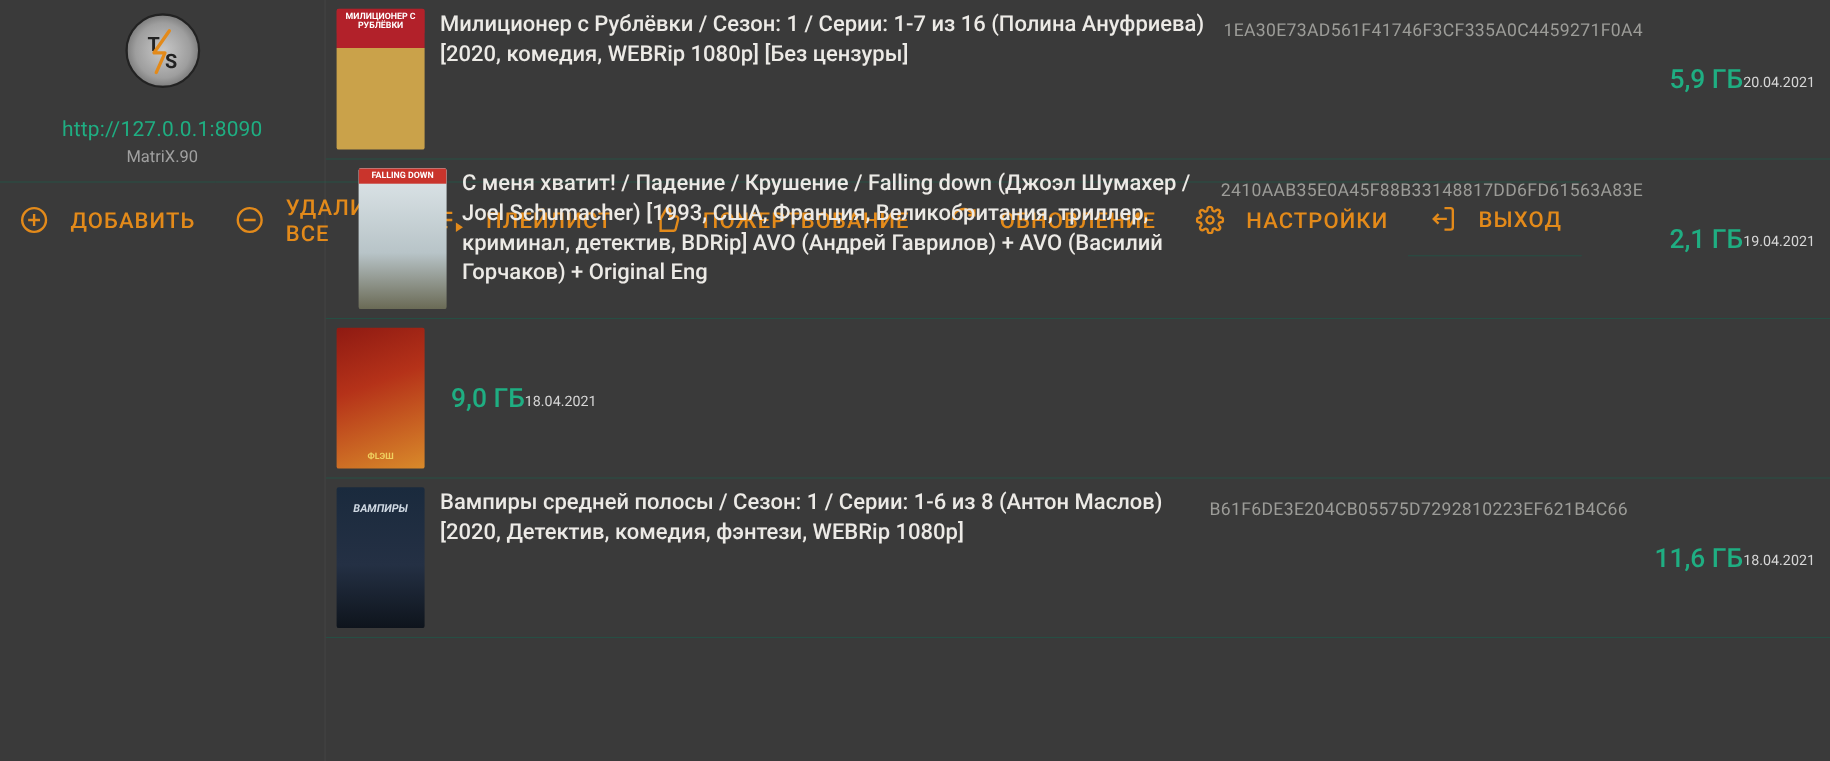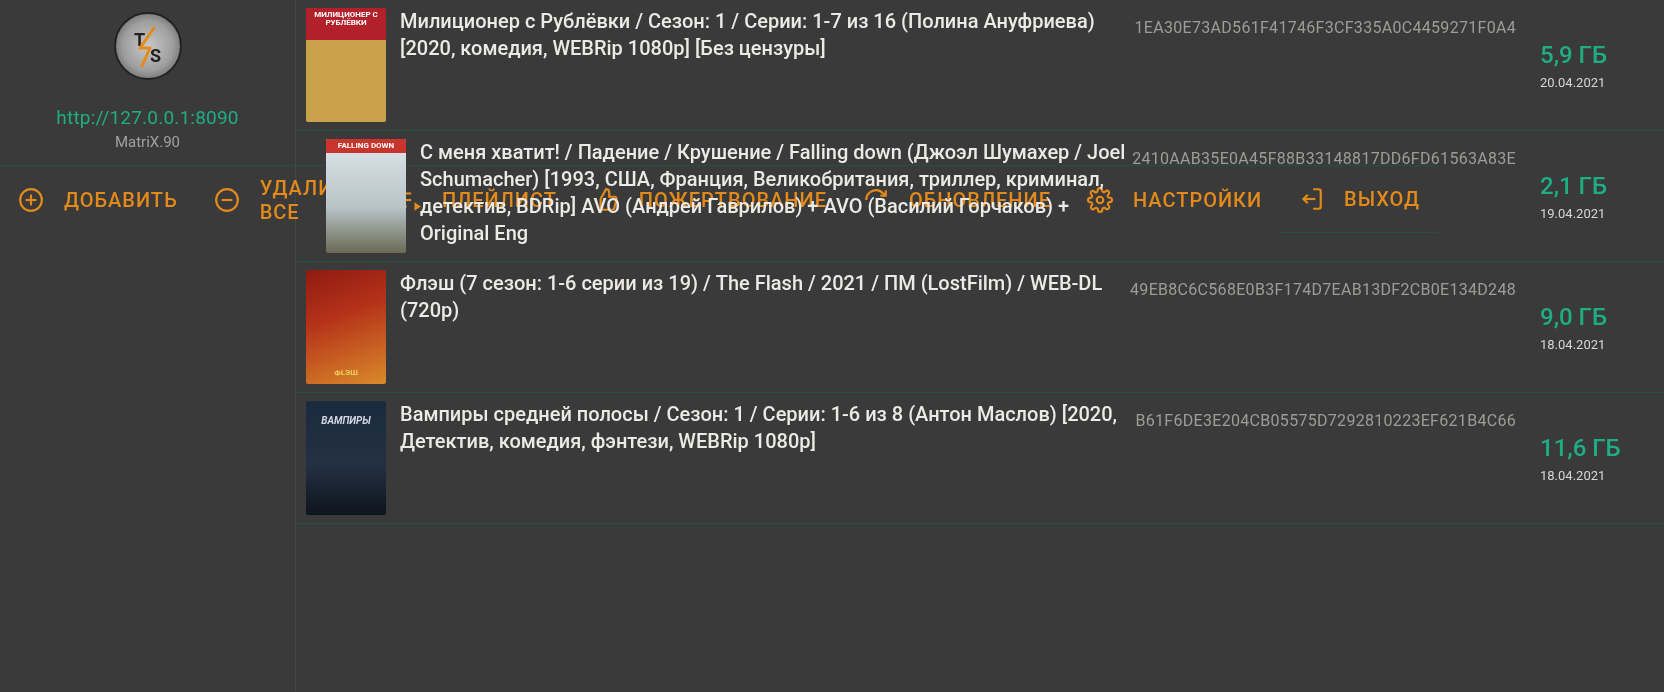--- a/index.html
+++ b/index.html
@@ -95,21 +95,21 @@
   .row {
     display: flex;
     padding: 8px 14px 8px 10px;
     border-bottom: 1px solid rgba(0,120,90,0.35);
     gap: 14px;
     min-height: 128px;
     cursor: pointer;
   }
   .poster {
     width: 80px;
-    height: 114px;
+    height: 128px;
     flex: 0 0 80px;
     border-radius: 2px;
     background: #222;
     overflow:hidden;
     position:relative;
   }
   .poster-label {
     position:absolute;
     top:0; left:0; right:0;
     font-size:8px;
@@ -132,22 +132,22 @@
   }
   .hash {
     color: #9c9c98;
     font-size: 16px;
     margin-top: 10px;
     letter-spacing: 0.3px;
   }
   .row-meta {
     flex: 0 0 auto;
     display: flex;
-    flex-direction: column;
-    align-items: flex-start;
+    flex-direction: row;
+    align-items: center;
     justify-content: center;
     padding-left: 10px;
     min-width: 120px;
   }
   .size {
     color: #1fae82;
     font-size: 24px;
     font-weight: 500;
     white-space: nowrap;
   }
@@ -274,24 +274,20 @@
       <div class="row-meta">
         <div class="size">2,1 ГБ</div>
         <div class="date">19.04.2021</div>
       </div>
     </div>
 
     <div class="row">
       <div class="poster" style="background:linear-gradient(160deg,#8f1a12 0%,#b53219 40%,#d98a2a 100%);">
         <div class="poster-label" style="top:auto;bottom:4px;background:transparent;color:#f0d060;">ФLЭШ</div>
       </div>
-      <div class="row-body">
-        <div class="title">Флэш (7 сезон: 1-6 серии из 19) / The Flash / 2021 / ПМ (LostFilm) / WEB-DL (720p)</div>
-        <div class="hash">49EB8C6C568E0B3F174D7EAB13DF2CB0E134D248</div>
-      </div>
       <div class="row-meta">
         <div class="size">9,0 ГБ</div>
         <div class="date">18.04.2021</div>
       </div>
     </div>
 
     <div class="row">
       <div class="poster" style="background:linear-gradient(180deg,#1a2a3d 0%,#243044 55%,#0e141c 100%);">
         <div class="poster-label" style="top:12px;font-size:10px;background:transparent;color:#cfd8e2;font-style:italic;">ВАМПИРЫ</div>
       </div>

